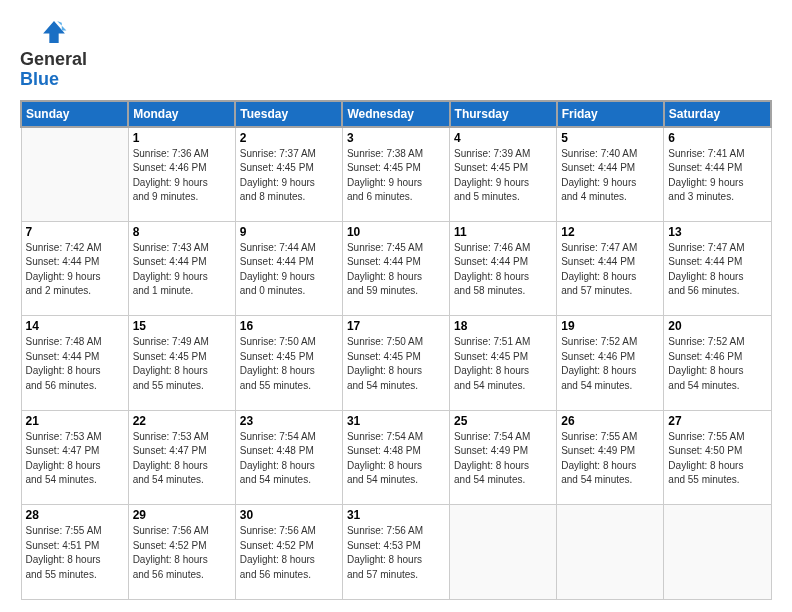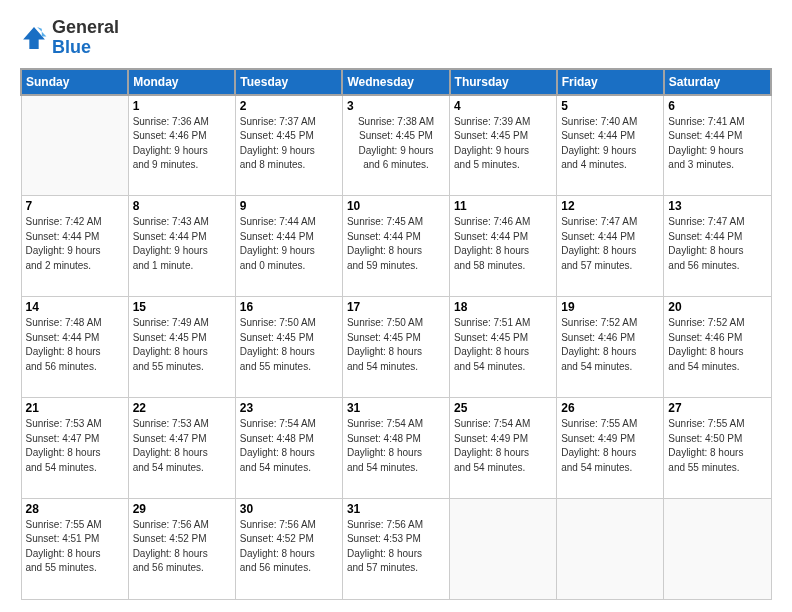--- a/index.html
+++ b/index.html
@@ -20,20 +20,21 @@
     .header {
       display: flex;
       justify-content: space-between;
       align-items: flex-start;
       margin-bottom: 10px;
     }
     .logo {
       display: flex;
       align-items: center;
       gap: 4px;
+      flex-direction: column;
     }
     .logo-text {
       font-size: 18px;
       font-weight: bold;
       line-height: 1.1;
     }
     .logo-general { color: #333; }
     .logo-blue { color: #1a6fc4; }
     .logo-icon {
       width: 28px;
@@ -133,21 +134,21 @@
           </td>
           <td>
             <span class="day-num">2</span>
             <div class="day-info" style="white-space: pre-line;">Sunrise: 7:37 AM
 Sunset: 4:45 PM
 Daylight: 9 hours
 and 8 minutes.</div>
           </td>
           <td>
             <span class="day-num">3</span>
-            <div class="day-info" style="white-space: pre-line; text-align: center;">Sunrise: 7:38 AM
+            <div class="day-info" style="white-space: pre-line;">Sunrise: 7:38 AM
 Sunset: 4:45 PM
 Daylight: 9 hours
 and 6 minutes.</div>
           </td>
           <td>
             <span class="day-num">4</span>
             <div class="day-info" style="white-space: pre-line;">Sunrise: 7:39 AM
 Sunset: 4:45 PM
 Daylight: 9 hours
 and 5 minutes.</div>

